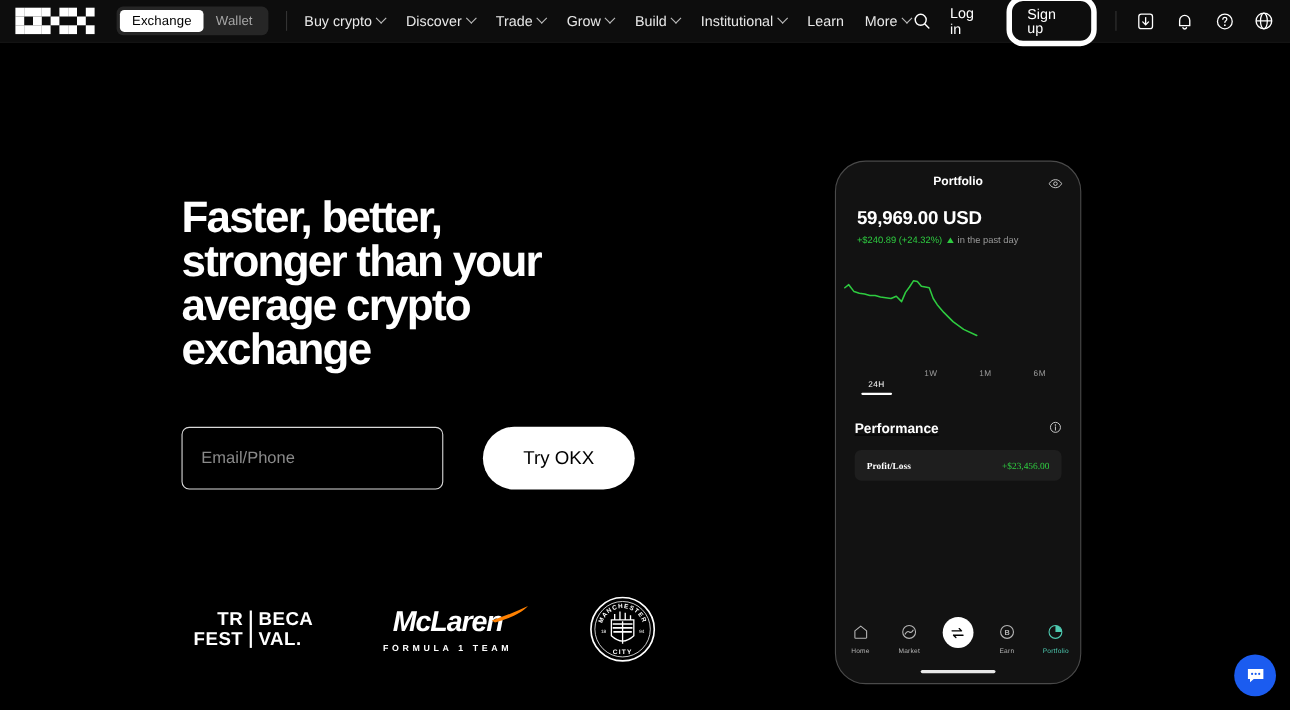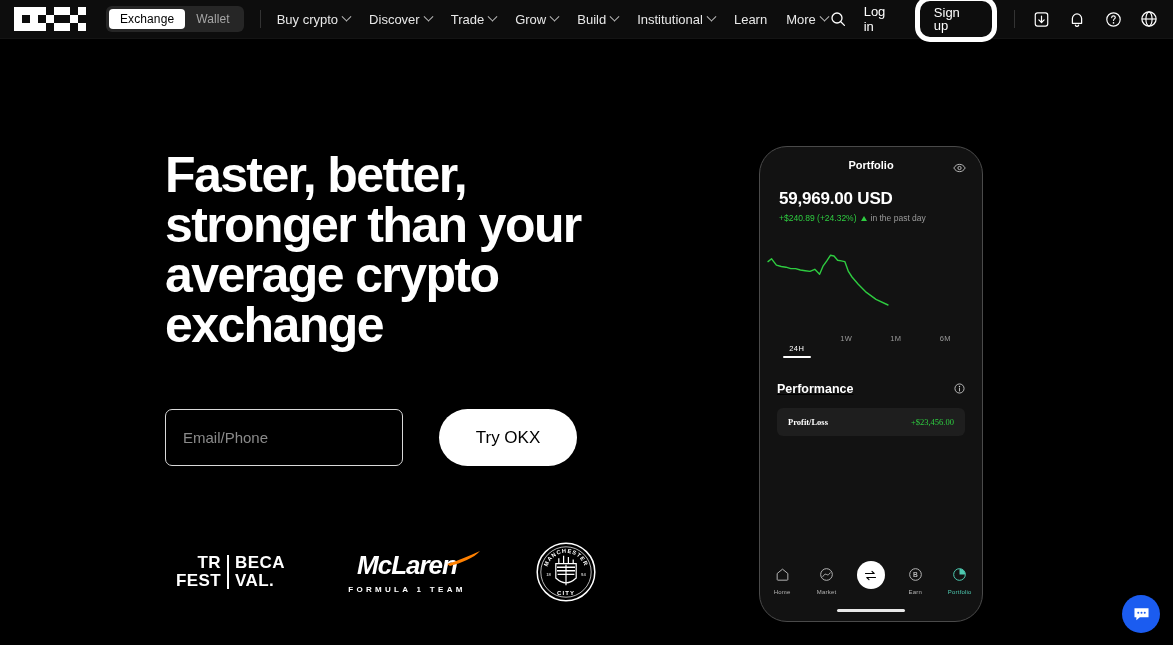--- a/index.html
+++ b/index.html
@@ -64,25 +64,25 @@
   }
   .login { font-size: 13px; color: #fff; cursor: pointer; }
   .signup {
     font-size: 13px; color: #fff; border: 5px solid #ffffff;
     border-radius: 15px; padding: 5px 14px; cursor: pointer; line-height: 1;
   }
 
   
   .hero { position: absolute; left: 165px; top: 150px; width: 520px; }
   .headline {
-    font-size: 50px; line-height: 1.0; font-weight: 700; color: #fff;
-    letter-spacing: -1.6px; white-space: pre-line;
+    font-size: 40px; line-height: 1.0; font-weight: 700; color: #fff;
+    letter-spacing: -1.6px; white-space: pre-line; margin-top: 28px;
   }
   .form-row {
-    position: absolute; left: 165px; top: 409px;
+    position: absolute; left: 165px; top: 388px;
     display: flex; align-items: flex-end; gap: 36px;
   }
   .email-input {
     width: 238px; height: 57px; background: #000;
     border: 1px solid #d9d9d9; border-radius: 7px;
     color: #fff; font-size: 15px; padding: 0 17px;
     font-family: "Liberation Sans", sans-serif; outline: none;
   }
   .email-input::placeholder { color: #8a8a8a; }
   .cta {

